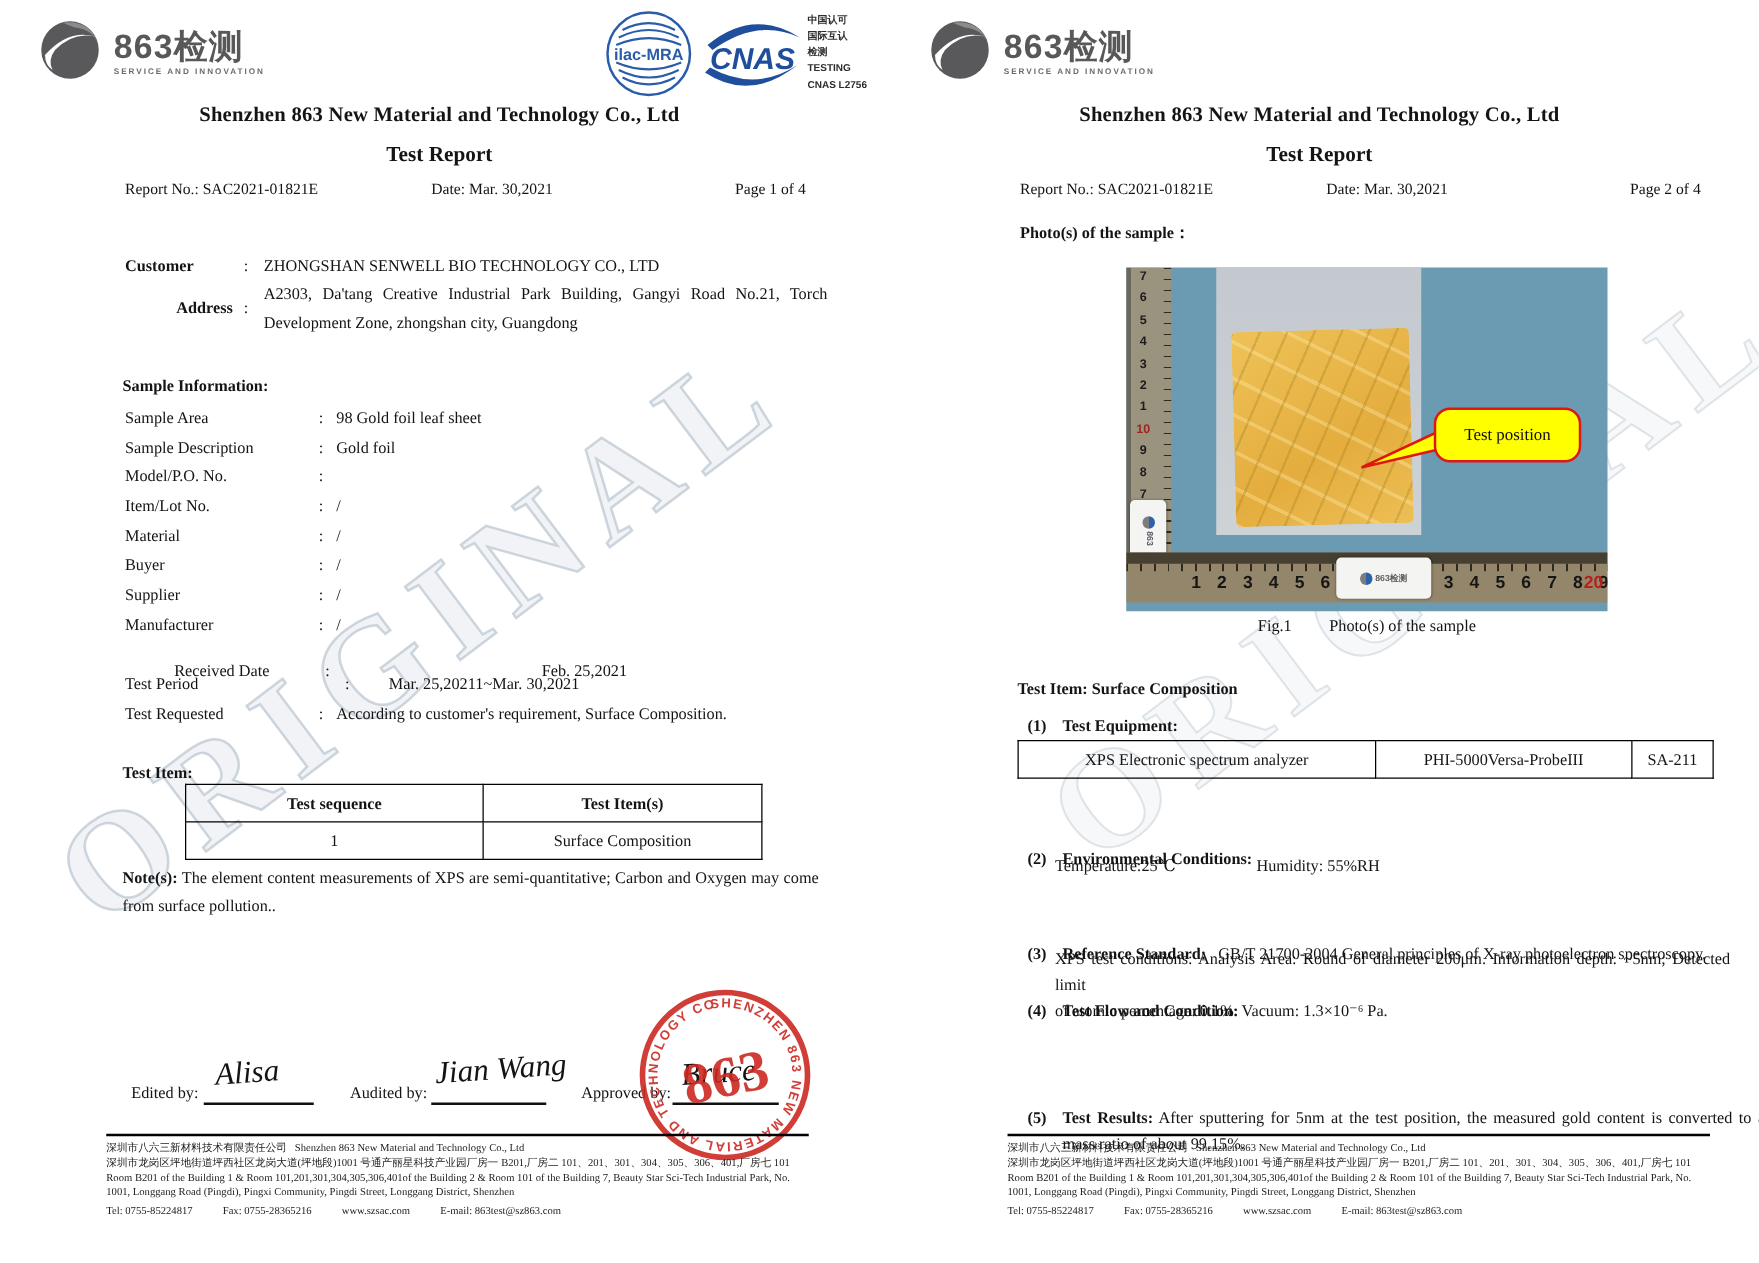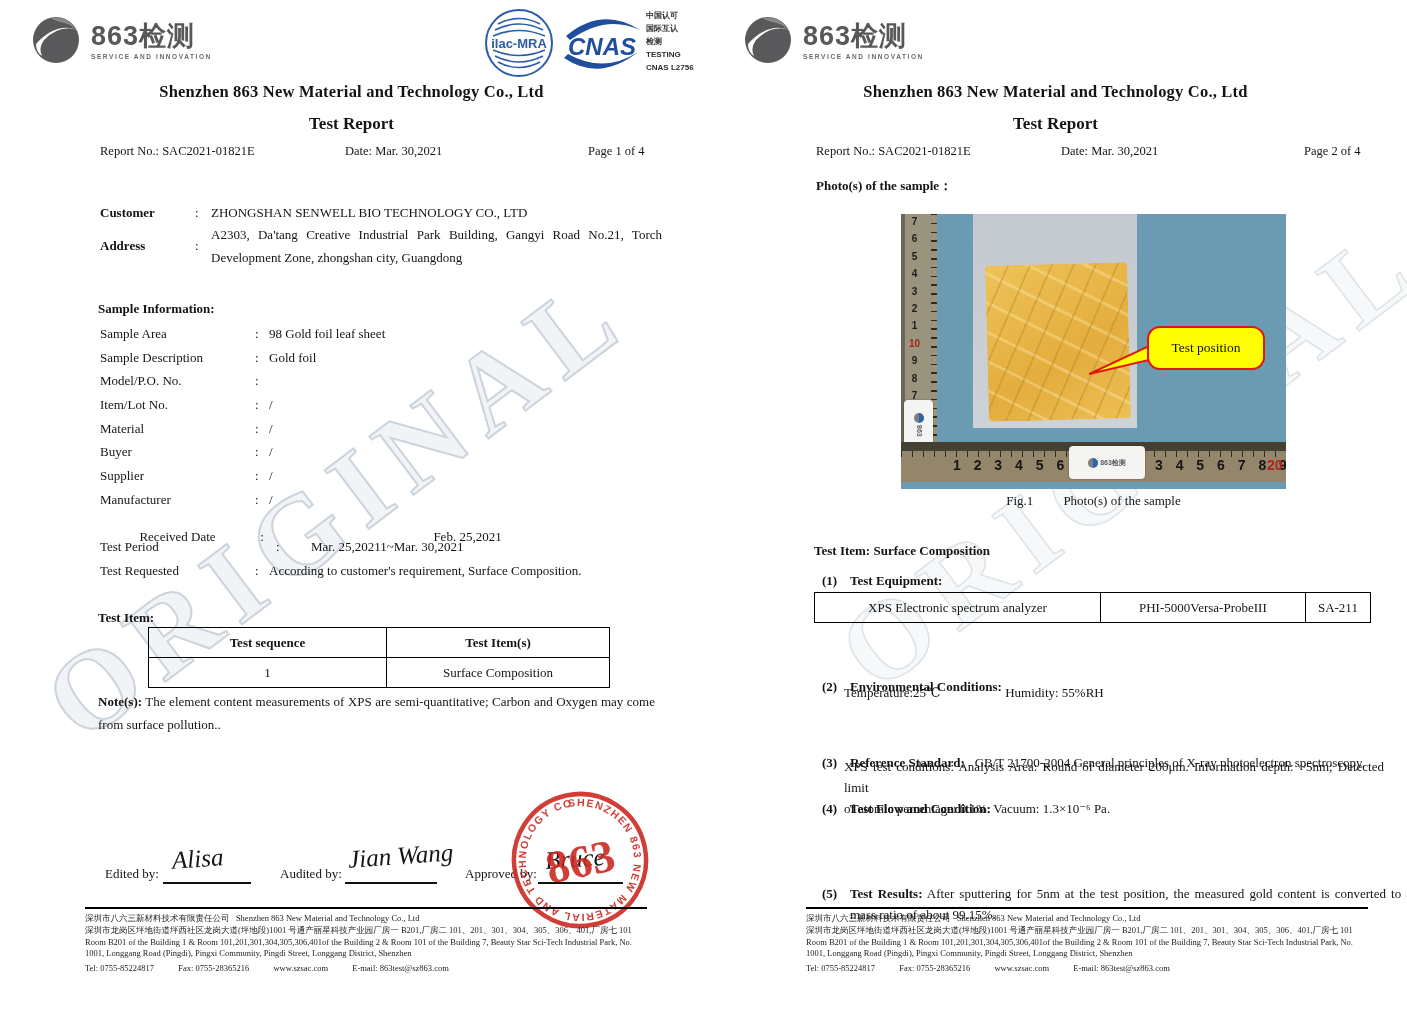--- a/index.html
+++ b/index.html
@@ -150,21 +150,21 @@
   <div class="abs doctitle">Test Report</div>
 
   <div class="abs meta" style="left:100px;">Report No.: SAC2021-01821E</div>
   <div class="abs meta" style="left:345px;">Date: Mar. 30,2021</div>
   <div class="abs meta" style="left:588px;">Page 1 of 4</div>
 
   <div class="abs kv">
     <div class="lab">Customer</div>
     <div>:</div>
     <div>ZHONGSHAN SENWELL BIO TECHNOLOGY CO., LTD</div>
-    <div class="lab" style="align-self:center;">Address</div>
+    <div class="lab" style="align-self:center;margin-left:41px;">Address</div>
     <div style="align-self:center;">:</div>
     <div class="addr-val">
       <div class="jline">A2303, Da'tang Creative Industrial Park Building, Gangyi Road No.21, Torch</div>
       <div>Development Zone, zhongshan city, Guangdong</div>
     </div>
   </div>
 
   <div class="abs sec-title" style="left:98px;top:301px;">Sample Information:</div>
 
   <div class="srow" style="top:322px;">

